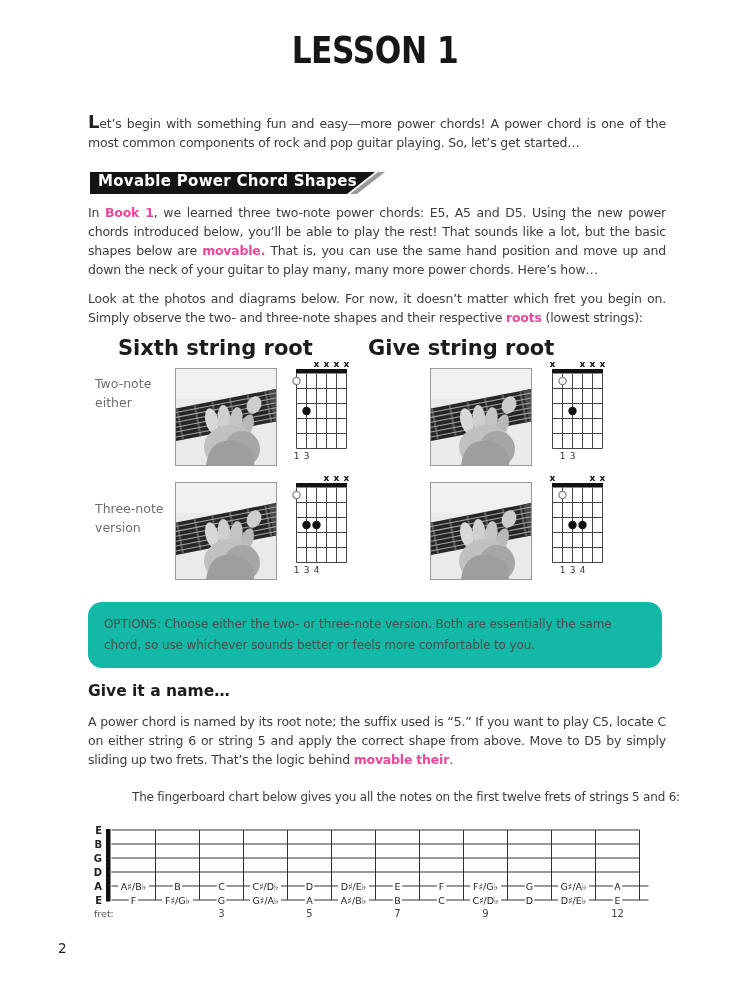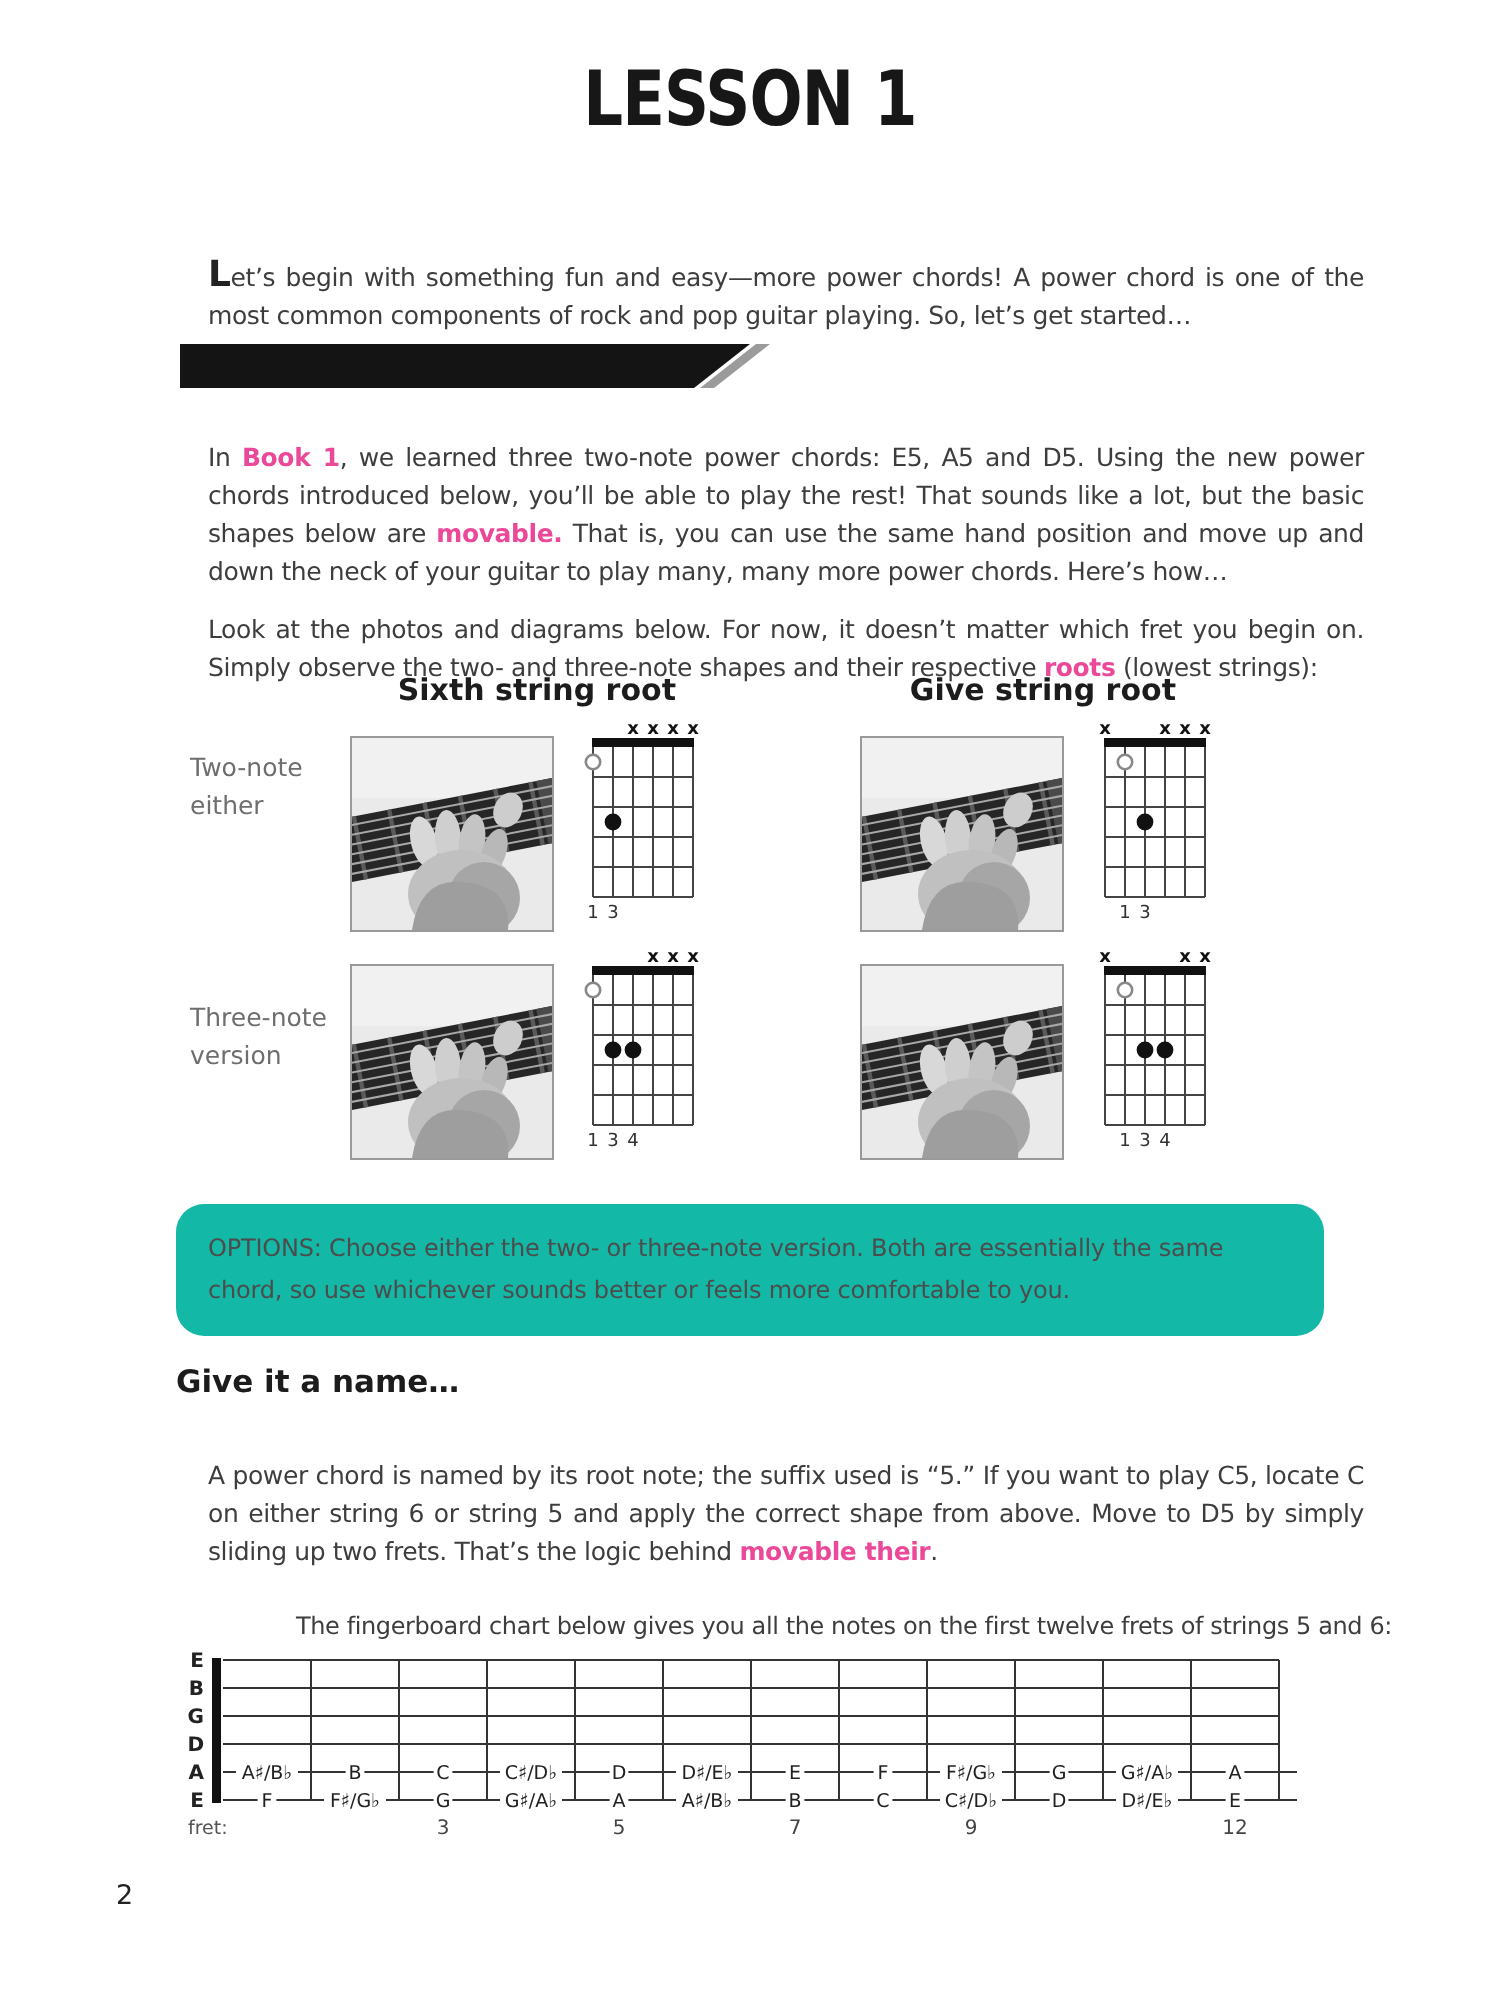--- a/index.html
+++ b/index.html
@@ -3,32 +3,32 @@
 <meta charset="utf-8">
 <style>
   html,body{margin:0;padding:0;background:#fff;}
   .page{position:relative;width:750px;height:1000px;background:#fff;overflow:hidden;
         font-family:"DejaVu Sans",sans-serif;color:#3d3d3d;}
   .title{position:absolute;top:30px;left:0;width:750px;text-align:center;
          font-family:"DejaVu Sans",sans-serif;font-weight:bold;font-size:34px;color:#171717;
          transform:scale(0.92,1.12);letter-spacing:-0.5px;}
   .subtitle{position:absolute;top:76px;left:0;width:750px;text-align:center;
             font-style:italic;font-weight:bold;font-size:20px;color:#222;}
-  .body{font-size:12.5px;line-height:19px;letter-spacing:-0.2px;color:#3d3d3d;margin:16px;}
+  .body{font-size:12.5px;line-height:19px;letter-spacing:-0.2px;color:#3d3d3d;margin:0;}
   .justify{text-align:justify;text-align-last:left;}
   .dropcap{font-size:18px;font-weight:600;color:#222;}
   .intro{position:absolute;left:88px;top:112px;width:578px;}
   .banner-wrap{position:absolute;left:88px;top:170px;width:320px;height:26px;}
   .banner-label{position:absolute;left:10px;top:2px;color:#fff;font-weight:bold;
                 font-size:15px;letter-spacing:0.3px;}
   .p-book1{position:absolute;left:88px;top:203px;width:578px;}
   .p-look{position:absolute;left:88px;top:289px;width:578px;}
   strong{color:#ec4899;}
-  .colhead{position:absolute;top:336px;width:220px;text-align:right;
-           font-weight:bold;font-size:15px;color:#1c1c1c;}
+  .colhead{position:absolute;top:336px;width:220px;text-align:left;
+           font-weight:bold;font-size:21px;color:#1c1c1c;}
   .colhead.sixth{left:118px;} .colhead.fifth{left:368px;}
   .rowlabel{position:absolute;left:95px;width:86px;font-size:12.5px;line-height:19px;color:#6e6e6e;}
   .rowlabel.r1{top:374px;} .rowlabel.r2{top:499px;}
   .photo{position:absolute;width:100px;height:96px;border:1px solid #999;background:#eaeaea;overflow:hidden;}
   .photo.p1{left:175px;top:368px;} .photo.p2{left:430px;top:368px;}
   .photo.p3{left:175px;top:482px;} .photo.p4{left:430px;top:482px;}
   .diagram{position:absolute;width:59px;height:104px;}
   .diagram.d1{left:292px;top:358px;} .diagram.d2{left:548px;top:358px;}
   .diagram.d3{left:292px;top:472px;} .diagram.d4{left:548px;top:472px;}
   .options{position:absolute;left:88px;top:602px;width:574px;box-sizing:border-box;
@@ -47,20 +47,21 @@
 
   <div class="title">LESSON 1</div>
 
   <p class="body justify intro"><span class="dropcap">L</span><span>et’s begin with something fun and easy—more power chords! A power chord is one of the most common components of rock and pop guitar playing. So, let’s get started…</span></p>
 
   <div class="banner-wrap">
     <svg width="320" height="26" viewBox="0 0 320 26">
       <polygon points="290,2 297,2 269,24 262,24" fill="#9b9b9b"></polygon>
       <polygon points="2,2 287,2 259,24 2,24" fill="#141414"></polygon>
     </svg>
+    <div class="banner-label">Movable Power Chord Shapes</div>
   </div>
 
   <p class="body justify p-book1"><span>In </span><strong>Book 1</strong><span>, we learned three two-note power chords: E5, A5 and D5. Using the new power chords introduced below, you’ll be able to play the rest! That sounds like a lot, but the basic shapes below are </span><strong>movable.</strong><span> That is, you can use the same hand position and move up and down the neck of your guitar to play many, many more power chords. Here’s how…</span></p>
 
   <p class="body justify p-look"><span>Look at the photos and diagrams below. For now, it doesn’t matter which fret you begin on. Simply observe the two- and three-note shapes and their respective </span><strong>roots</strong><span> (lowest strings):</span></p>
 
   <div class="colhead sixth">Sixth string root</div>
   <div class="colhead fifth">Give string root</div>
 
   <div class="rowlabel r1">Two-note either</div>

